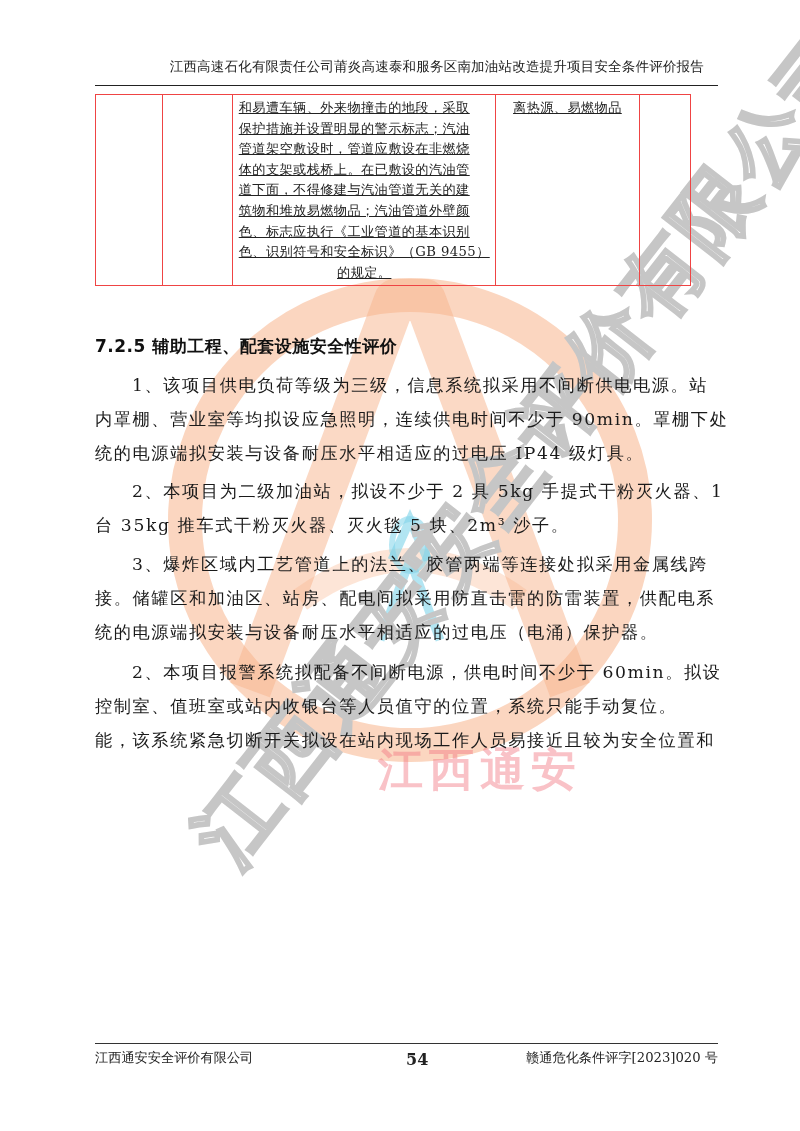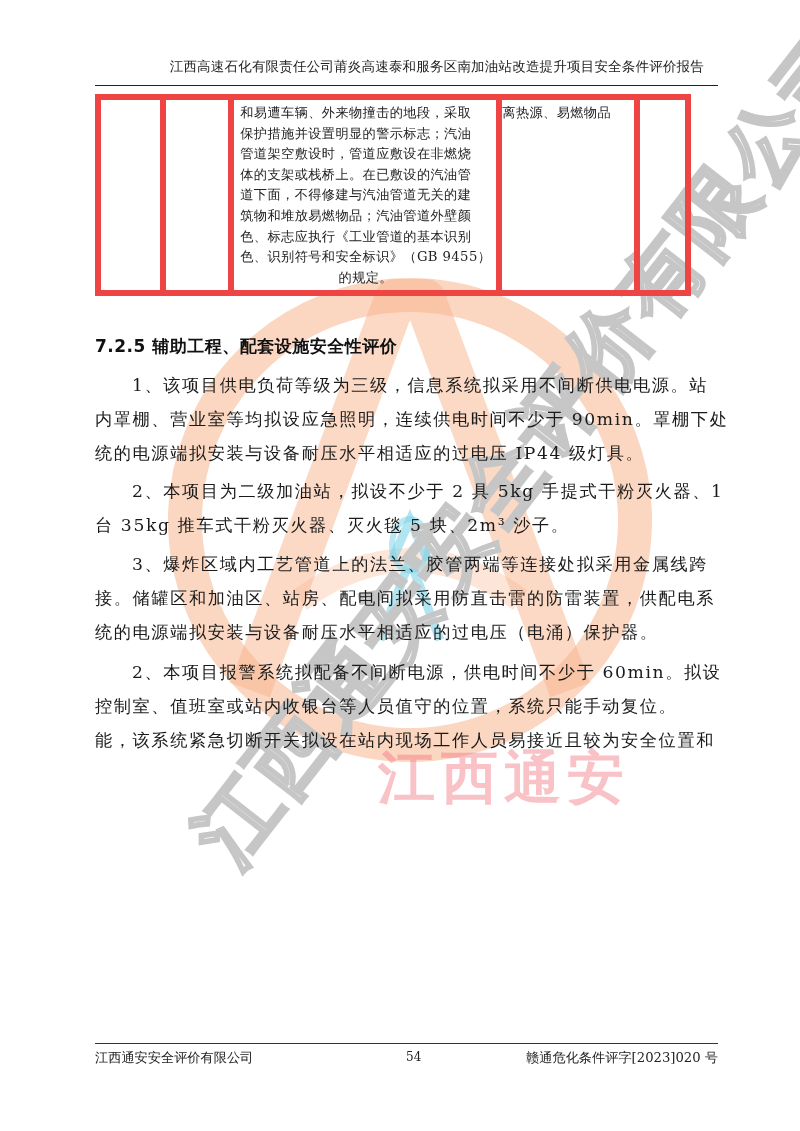--- a/index.html
+++ b/index.html
@@ -6,47 +6,47 @@
   body { width: 800px; height: 1131px; position: relative; overflow: hidden;
          font-family: "DejaVu Serif", "Liberation Serif", serif; color: #1a1a1a; }
 
   .page-header { position: absolute; left: 95px; top: 58px; width: 623px; height: 27px;
                  border-bottom: 1.5px solid #222; }
   .page-header .title { position: absolute; right: 14px; top: 0; font-size: 13.5px;
                         letter-spacing: 0.2px; color: #222; white-space: nowrap; }
 
   .table-wrap { position: absolute; left: 95px; top: 94px; }
   table.cont { border-collapse: collapse; font-size: 13.2px; color: #222; }
-  table.cont td { border: 6px solid #ef4444; vertical-align: top; padding: 0; }
+  table.cont td { border: 1px solid #ef4444; vertical-align: top; padding: 0; text-decoration: underline; }
   td.c1 { width: 75px; }
   td.c2 { width: 79px; }
   td.c3 { width: 236px; padding: 3px 5px 2px 6px !important; line-height: 20.6px; letter-spacing: 0.4px; }
   td.c3 .line { display: block; white-space: nowrap; }
   td.c3 .line.center { text-align: center; }
-  td.c4 { width: 160px; padding-top: 3px !important; line-height: 20.6px; letter-spacing: 0.4px; }
+  td.c4 { width: 160px; text-align: center; padding-top: 3px !important; line-height: 20.6px; letter-spacing: 0.4px; }
   td.c5 { width: 57px; }
   tr.row { height: 166px; }
 
   .body-text { position: absolute; left: 95px; width: 625px; font-size: 17.2px; line-height: 34px; color: #1a1a1a; }
   .para { margin: 0; letter-spacing: 1.6px; white-space: nowrap; }
   .para.indent { padding-left: 37px; }
   .heading { position: absolute; left: 95px; top: 335px; font-family: "DejaVu Sans", "Liberation Sans", sans-serif;
              font-weight: bold; font-size: 17px; color: #111; letter-spacing: 0.5px; }
 
   .footer { position: absolute; left: 95px; top: 1043px; width: 623px; border-top: 1.3px solid #333; height: 22px; }
   .footer span { position: absolute; top: 5px; font-size: 13.2px; color: #222; white-space: nowrap; }
   .footer .left { left: 0; }
-  .footer .center { left: 311px; font-size: 12px; top: 6px; }
+  .footer .center { left: 311px; font-size: 16px; top: 6px; font-weight: bold; }
   .footer .right { right: 0; }
 
   
   .wm { position: absolute; pointer-events: none; }
   .wm-svg { left: 0; top: 0; width: 800px; height: 1131px; }
   .wm-red { position: absolute; left: 378px; top: 740px; font-family: "DejaVu Sans", "Liberation Sans", sans-serif;
-            font-size: 57px; font-weight: bold; color: rgba(242, 120, 130, 0.45); letter-spacing: 6px; white-space: nowrap; }
+            font-size: 45px; font-weight: bold; color: rgba(242, 120, 130, 0.45); letter-spacing: 6px; white-space: nowrap; }
   .content-layer { position: absolute; left: 0; top: 0; width: 691px; height: 1131px; }
 </style>
 </head>
 <body>
 
 <div class="wm" style="left:0;top:0;width:800px;height:1131px;">
   <svg class="wm wm-svg" viewBox="0 0 800 1131" xmlns="http://www.w3.org/2000/svg">
 
     <circle cx="410" cy="520" r="225" fill="none" stroke="#f8b48c" stroke-opacity="0.55" stroke-width="34"></circle>
 

